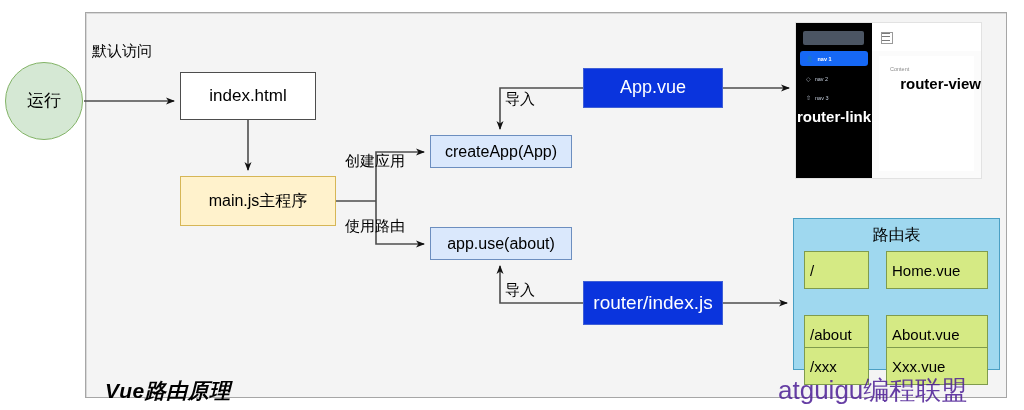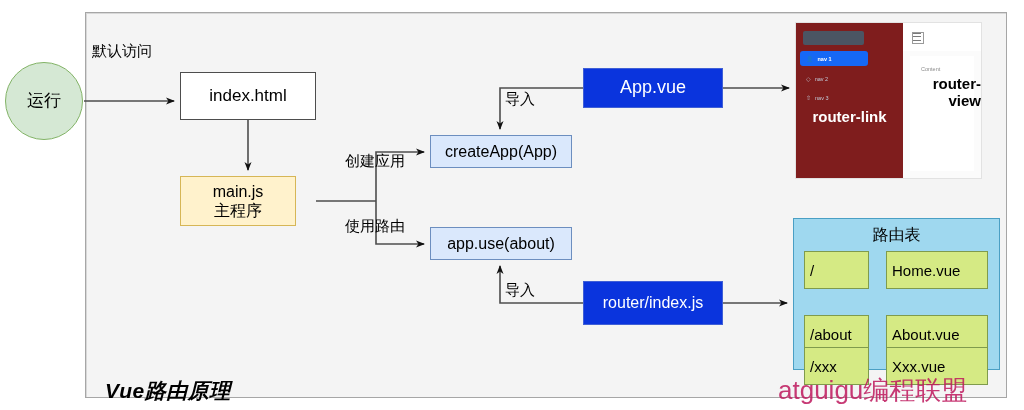--- a/index.html
+++ b/index.html
@@ -35,61 +35,61 @@
     border-radius:50%;
     background:#d5e8d4;border:1.5px solid #82b366;
     font-size:17px;
   }
   .box-index{
     left:180px;top:72px;width:136px;height:48px;
     background:#ffffff;border:1.5px solid #4d4d4d;
     font-size:17px;
   }
   .box-main{
-    left:180px;top:176px;width:116px;height:50px;
+    left:180px;top:176px;width:156px;height:50px;
     background:#fff2cc;border:1.5px solid #d6b656;
-    font-size:16px;flex-direction:column;
+    font-size:16px;
   }
   .box-createapp{
     left:430px;top:135px;width:142px;height:33px;
     background:#dae8fc;border:1.5px solid #6c8ebf;
     font-size:16px;
   }
   .box-appuse{
     left:430px;top:227px;width:142px;height:33px;
     background:#dae8fc;border:1.5px solid #6c8ebf;
     font-size:16px;
   }
   .box-appvue{
     left:583px;top:68px;width:140px;height:40px;
     background:#0a34dd;border:1.5px solid #3f5fd6;
     color:#ffffff;font-size:18px;
   }
   .box-routerjs{
     left:583px;top:281px;width:140px;height:44px;
     background:#0a34dd;border:1.5px solid #3f5fd6;
-    color:#ffffff;font-size:16px;
+    color:#ffffff;font-size:19px;
   }
 
   
   .edge-label{
     position:absolute;font-size:15px;color:#000;white-space:nowrap;
     background:transparent;
   }
   svg.wires{position:absolute;left:0;top:0;width:1024px;height:410px;overflow:visible;pointer-events:none;}
 
   
   .browser{
     position:absolute;left:795px;top:22px;width:185px;height:155px;
     background:#ffffff;border:1px solid #e2e2e2;
     display:flex;overflow:hidden;
   }
   .bw-side{
-    width:76px;height:100%;background:#7f1d1d;
-    position:relative;flex:0 0 76px;padding-left:31px;
+    width:76px;height:100%;background:#000000;
+    position:relative;flex:0 0 76px;
   }
   .bw-logo{
     position:absolute;left:7px;top:8px;width:61px;height:14px;
     background:#4b5563;border-radius:2px;
   }
   .bw-nav{
     position:absolute;left:4px;width:68px;height:15px;
     display:flex;align-items:center;gap:4px;
     font-size:5.5px;color:#c2cbd9;padding-left:6px;box-sizing:border-box;
     border-radius:3px;
@@ -138,21 +138,21 @@
 
   
   .diagram-title{
     position:absolute;left:105px;top:355px;
     font-size:21px;font-weight:bold;font-style:italic;color:#000;
     letter-spacing:.5px;
     margin-top:22px;
   }
   .watermark{
     position:absolute;left:778px;top:373px;
-    font-size:26px;color:#be185d;opacity:.85;
+    font-size:26px;color:#4c1d95;opacity:.85;
     white-space:nowrap;font-weight:500;
   }
 </style>
 </head>
 <body>
 
 <div id="stage">
 
   <div class="panel"></div>
 

